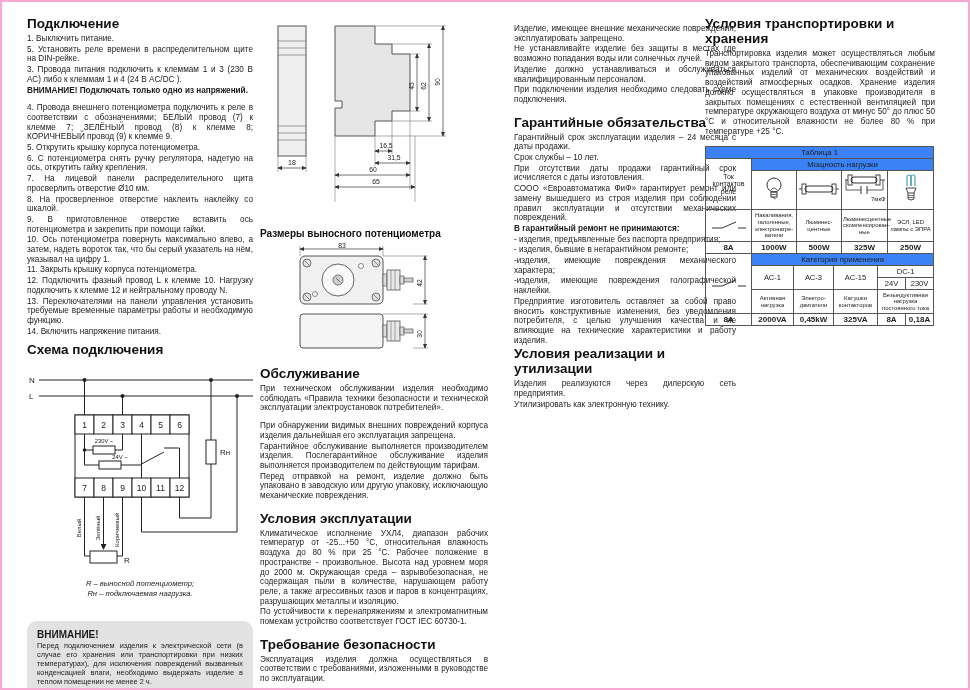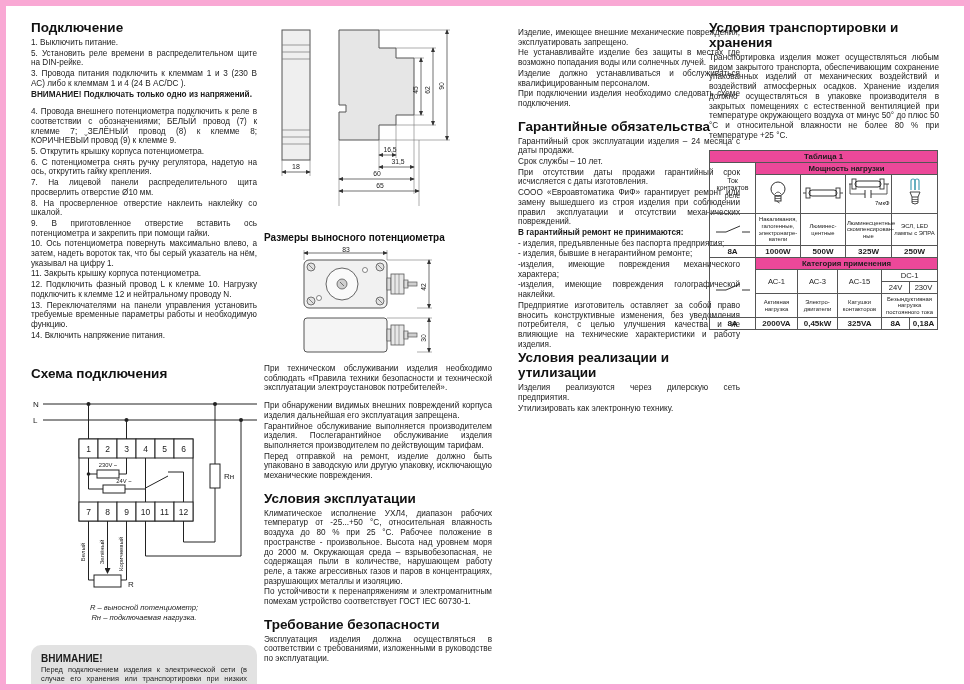--- a/index.html
+++ b/index.html
@@ -1,16 +1,16 @@
 <!DOCTYPE html>
 <html><head>
 <meta charset="utf-8">
 <style>
   html,body{margin:0;padding:0;background:#fff;}
-  #page{position:relative;width:970px;height:690px;background:#fff;border:6px solid #f9a8d4;box-sizing:border-box;
+  #page{position:relative;width:970px;height:690px;background:#fff;border:2px solid #f9a8d4;box-sizing:border-box;
         font-family:"Liberation Sans",sans-serif;color:#1c1c1c;overflow:hidden;}
   .col{position:absolute;top:14px;}
   #col1{left:25px;width:226px;}
   #col2{left:258px;width:228px;}
   #col3{left:512px;width:222px;}
   #col4{left:703px;width:230px;}
   h1{font-size:13.5px;margin:0 0 3px 0;font-weight:bold;color:#111;}
   h2{font-size:10px;margin:10px 0 3px 0;font-weight:bold;color:#111;}
   p,.step{font-size:8.2px;line-height:9.7px;text-align:justify;margin:0 0 1px 0;}
   p.sp{margin-top:8px;}
@@ -18,21 +18,21 @@
   .steps{margin:0;}
   .gap{margin-top:8px;}
   svg text{font-family:"Liberation Sans",sans-serif;fill:#222;}
   .attention{background:#e2e2e2;border-radius:10px;padding:8px 10px;margin-top:12px;}
   .attention .atitle{font-size:10px;font-weight:bold;margin:0 0 2px 0;}
   .attention p{font-size:7.4px;line-height:8.8px;}
   
   .tblwrap{margin-top:10px;}
   table{border-collapse:collapse;width:228px;table-layout:fixed;}
   td{border:1px solid #555;text-align:center;vertical-align:middle;font-size:7.6px;padding:1px 1px;}
-  td.th{background:#ec4899;font-weight:bold;font-size:7.8px;}
+  td.th{background:#3b82f6;font-weight:normal;font-size:7.8px;}
   td.small{font-size:5.9px;line-height:6.6px;padding:2px 1px;}
   td.val{font-size:8px;font-weight:bold;}
   td.cur{font-size:8px;font-weight:bold;}
   td.leftcol{font-size:7px;line-height:7.8px;}
   .legend{font-style:italic;}
 </style>
 </head>
 <body>
 
 <div id="page">
@@ -50,21 +50,21 @@
       <div class="step">7.  На лицевой панели распределительного щита просверлить отверстие Ø10 мм.</div>
       <div class="step">8.  На просверленное отверстие наклеить наклейку со шкалой.</div>
       <div class="step">9.  В приготовленное отверстие вставить ось потенциометра и закрепить при помощи гайки.</div>
       <div class="step">10. Ось потенциометра повернуть максимально влево, а затем, надеть вороток так, что бы серый указатель на нём, указывал на цифру 1.</div>
       <div class="step">11. Закрыть крышку корпуса потенциометра.</div>
       <div class="step">12. Подключить фазный провод L к клемме 10. Нагрузку подключить к клемме 12 и нейтральному проводу N.</div>
       <div class="step">13. Переключателями на панели управления установить требуемые временные параметры работы и необходимую функцию.</div>
       <div class="step">14. Включить напряжение питания.</div>
     </div>
 
-    <h1 style="margin-top:26px;">Схема подключения</h1>
+    <h1 style="margin-top:6px;">Схема подключения</h1>
 
     <svg width="226" height="245" viewBox="0 0 226 245">
       <defs>
         <marker id="arr" markerWidth="6" markerHeight="6" refX="5" refY="3" orient="auto">
           <path d="M0,0 L6,3 L0,6 Z" fill="#222"></path>
         </marker>
       </defs>
 
       <line x1="12" y1="20" x2="226" y2="20" stroke="#222" stroke-width="1"></line>
       <line x1="12" y1="36" x2="226" y2="36" stroke="#222" stroke-width="1"></line>
@@ -267,20 +267,21 @@
       <line x1="135" y1="79" x2="135" y2="99" stroke="#555" stroke-width="0.5"></line>
       <rect x="140" y="85" width="4" height="8" fill="#ddd" stroke="#555" stroke-width="0.7"></rect>
       <rect x="144" y="87" width="9" height="4" fill="#cfcfcf" stroke="#555" stroke-width="0.7"></rect>
 
       <line x1="123" y1="72" x2="168" y2="72" stroke="#777" stroke-width="0.6"></line>
       <line x1="153" y1="106" x2="168" y2="106" stroke="#777" stroke-width="0.6"></line>
       <line x1="165" y1="72" x2="165" y2="106" stroke="#333" stroke-width="0.7" marker-start="url(#db)" marker-end="url(#da)"></line>
       <text transform="translate(162,92) rotate(-90)" font-size="6.8" text-anchor="middle">30</text>
     </svg>
 
+    <h1 style="margin-top:6px;">Обслуживание</h1>
     <p>При техническом обслуживании изделия необходимо соблюдать «Правила техники безопасности и технической эксплуатации электроустановок потребителей».</p>
     <p class="sp">При обнаружении видимых внешних повреждений корпуса изделия дальнейшая его эксплуатация запрещена.</p>
     <p>Гарантийное обслуживание выполняется производителем изделия. Послегарантийное обслуживание изделия выполняется производителем по действующим тарифам.</p>
     <p>Перед отправкой на ремонт, изделие должно быть упаковано в заводскую или другую упаковку, исключающую механические повреждения.</p>
 
     <h1 style="margin-top:10px;">Условия эксплуатации</h1>
     <p>Климатическое исполнение УХЛ4, диапазон рабочих температур от -25...+50 °С, относительная влажность воздуха до 80 % при 25 °С. Рабочее положение в пространстве - произвольное. Высота над уровнем моря до 2000 м. Окружающая среда – взрывобезопасная, не содержащая пыли в количестве, нарушающем работу реле, а также агрессивных газов и паров в концентрациях, разрушающих металлы и изоляцию.</p>
     <p>По устойчивости к перенапряжениям и электромагнитным помехам устройство соответствует ГОСТ IEC 60730-1.</p>
 
     <h1 style="margin-top:10px;">Требование безопасности</h1>

